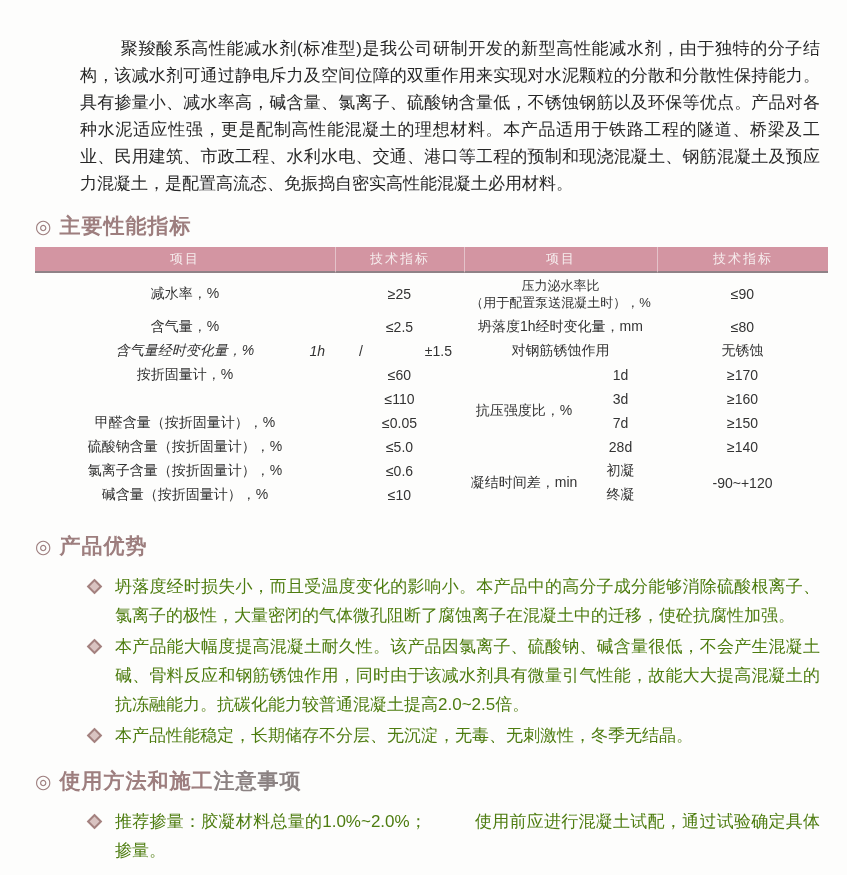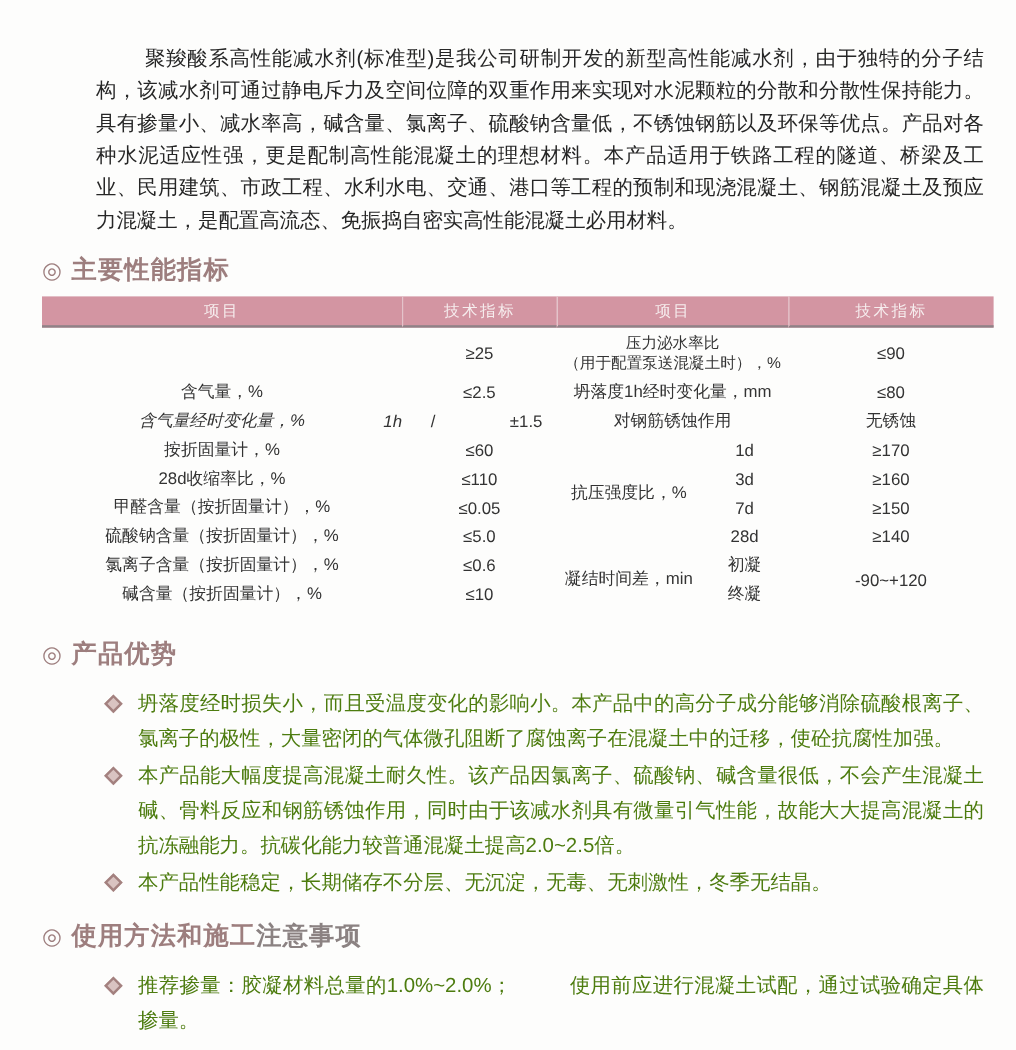--- a/index.html
+++ b/index.html
@@ -51,21 +51,21 @@
   .th{
     background:#d395a2;
     color:#f6edee;
     font-size:13px;
     letter-spacing:2px;
     border-bottom:2px solid #8f8287;
   }
   .th-sep{border-left:1px solid #e4c3ca;}
   .two-line{flex-direction:column;line-height:17px;font-size:13px;white-space:nowrap;}
   .cellA-special{position:relative;font-style:italic;}
-  .cellA-special .sub-1h{position:absolute;right:0;}
+  .cellA-special .sub-1h{position:absolute;right:10px;}
   .cellB-special{justify-content:space-between;padding:0 12px 0 24px;box-sizing:border-box;}
 
   
   .bullets{list-style:none;margin:12px 0 0 0;padding:0;}
   .bullet-item{
     position:relative;
     padding:0 27px 2px 115px;
     font-size:17px;
     line-height:29px;
     text-align:justify;
@@ -92,20 +92,21 @@
     <span class="marker">◎</span><span>主要性能指标</span>
   </div>
 
   <div class="ptable">
 
     <div class="c th" style="grid-area:1/1/2/2">项目</div>
     <div class="c th th-sep" style="grid-area:1/2/2/3">技术指标</div>
     <div class="c th th-sep" style="grid-area:1/3/2/5">项目</div>
     <div class="c th th-sep" style="grid-area:1/5/2/6">技术指标</div>
 
+    <div class="c" style="grid-area:2/1/3/2">减水率，%</div>
     <div class="c" style="grid-area:2/2/3/3">≥25</div>
     <div class="c two-line" style="grid-area:2/3/3/5">
       <span>压力泌水率比</span>
       <span>（用于配置泵送混凝土时），%</span>
     </div>
     <div class="c" style="grid-area:2/5/3/6">≤90</div>
 
     <div class="c" style="grid-area:3/1/4/2">含气量，%</div>
     <div class="c" style="grid-area:3/2/4/3">≤2.5</div>
     <div class="c" style="grid-area:3/3/4/5">坍落度1h经时变化量，mm</div>
@@ -117,21 +118,20 @@
     </div>
     <div class="c cellB-special" style="grid-area:4/2/5/3">
       <span>/</span>
       <span>±1.5</span>
     </div>
     <div class="c" style="grid-area:4/3/5/5">对钢筋锈蚀作用</div>
     <div class="c" style="grid-area:4/5/5/6">无锈蚀</div>
 
     <div class="c" style="grid-area:5/1/6/2">按折固量计，%</div>
     <div class="c" style="grid-area:5/2/6/3">≤60</div>
-    <div class="c" style="grid-area:6/1/7/2">28d收缩率比，%</div>
     <div class="c" style="grid-area:6/2/7/3">≤110</div>
     <div class="c" style="grid-area:7/1/8/2">甲醛含量（按折固量计），%</div>
     <div class="c" style="grid-area:7/2/8/3">≤0.05</div>
     <div class="c" style="grid-area:8/1/9/2">硫酸钠含量（按折固量计），%</div>
     <div class="c" style="grid-area:8/2/9/3">≤5.0</div>
 
     <div class="c" style="grid-area:5/3/9/4">抗压强度比，%</div>
     <div class="c" style="grid-area:5/4/6/5">1d</div>
     <div class="c" style="grid-area:6/4/7/5">3d</div>
     <div class="c" style="grid-area:7/4/8/5">7d</div>

